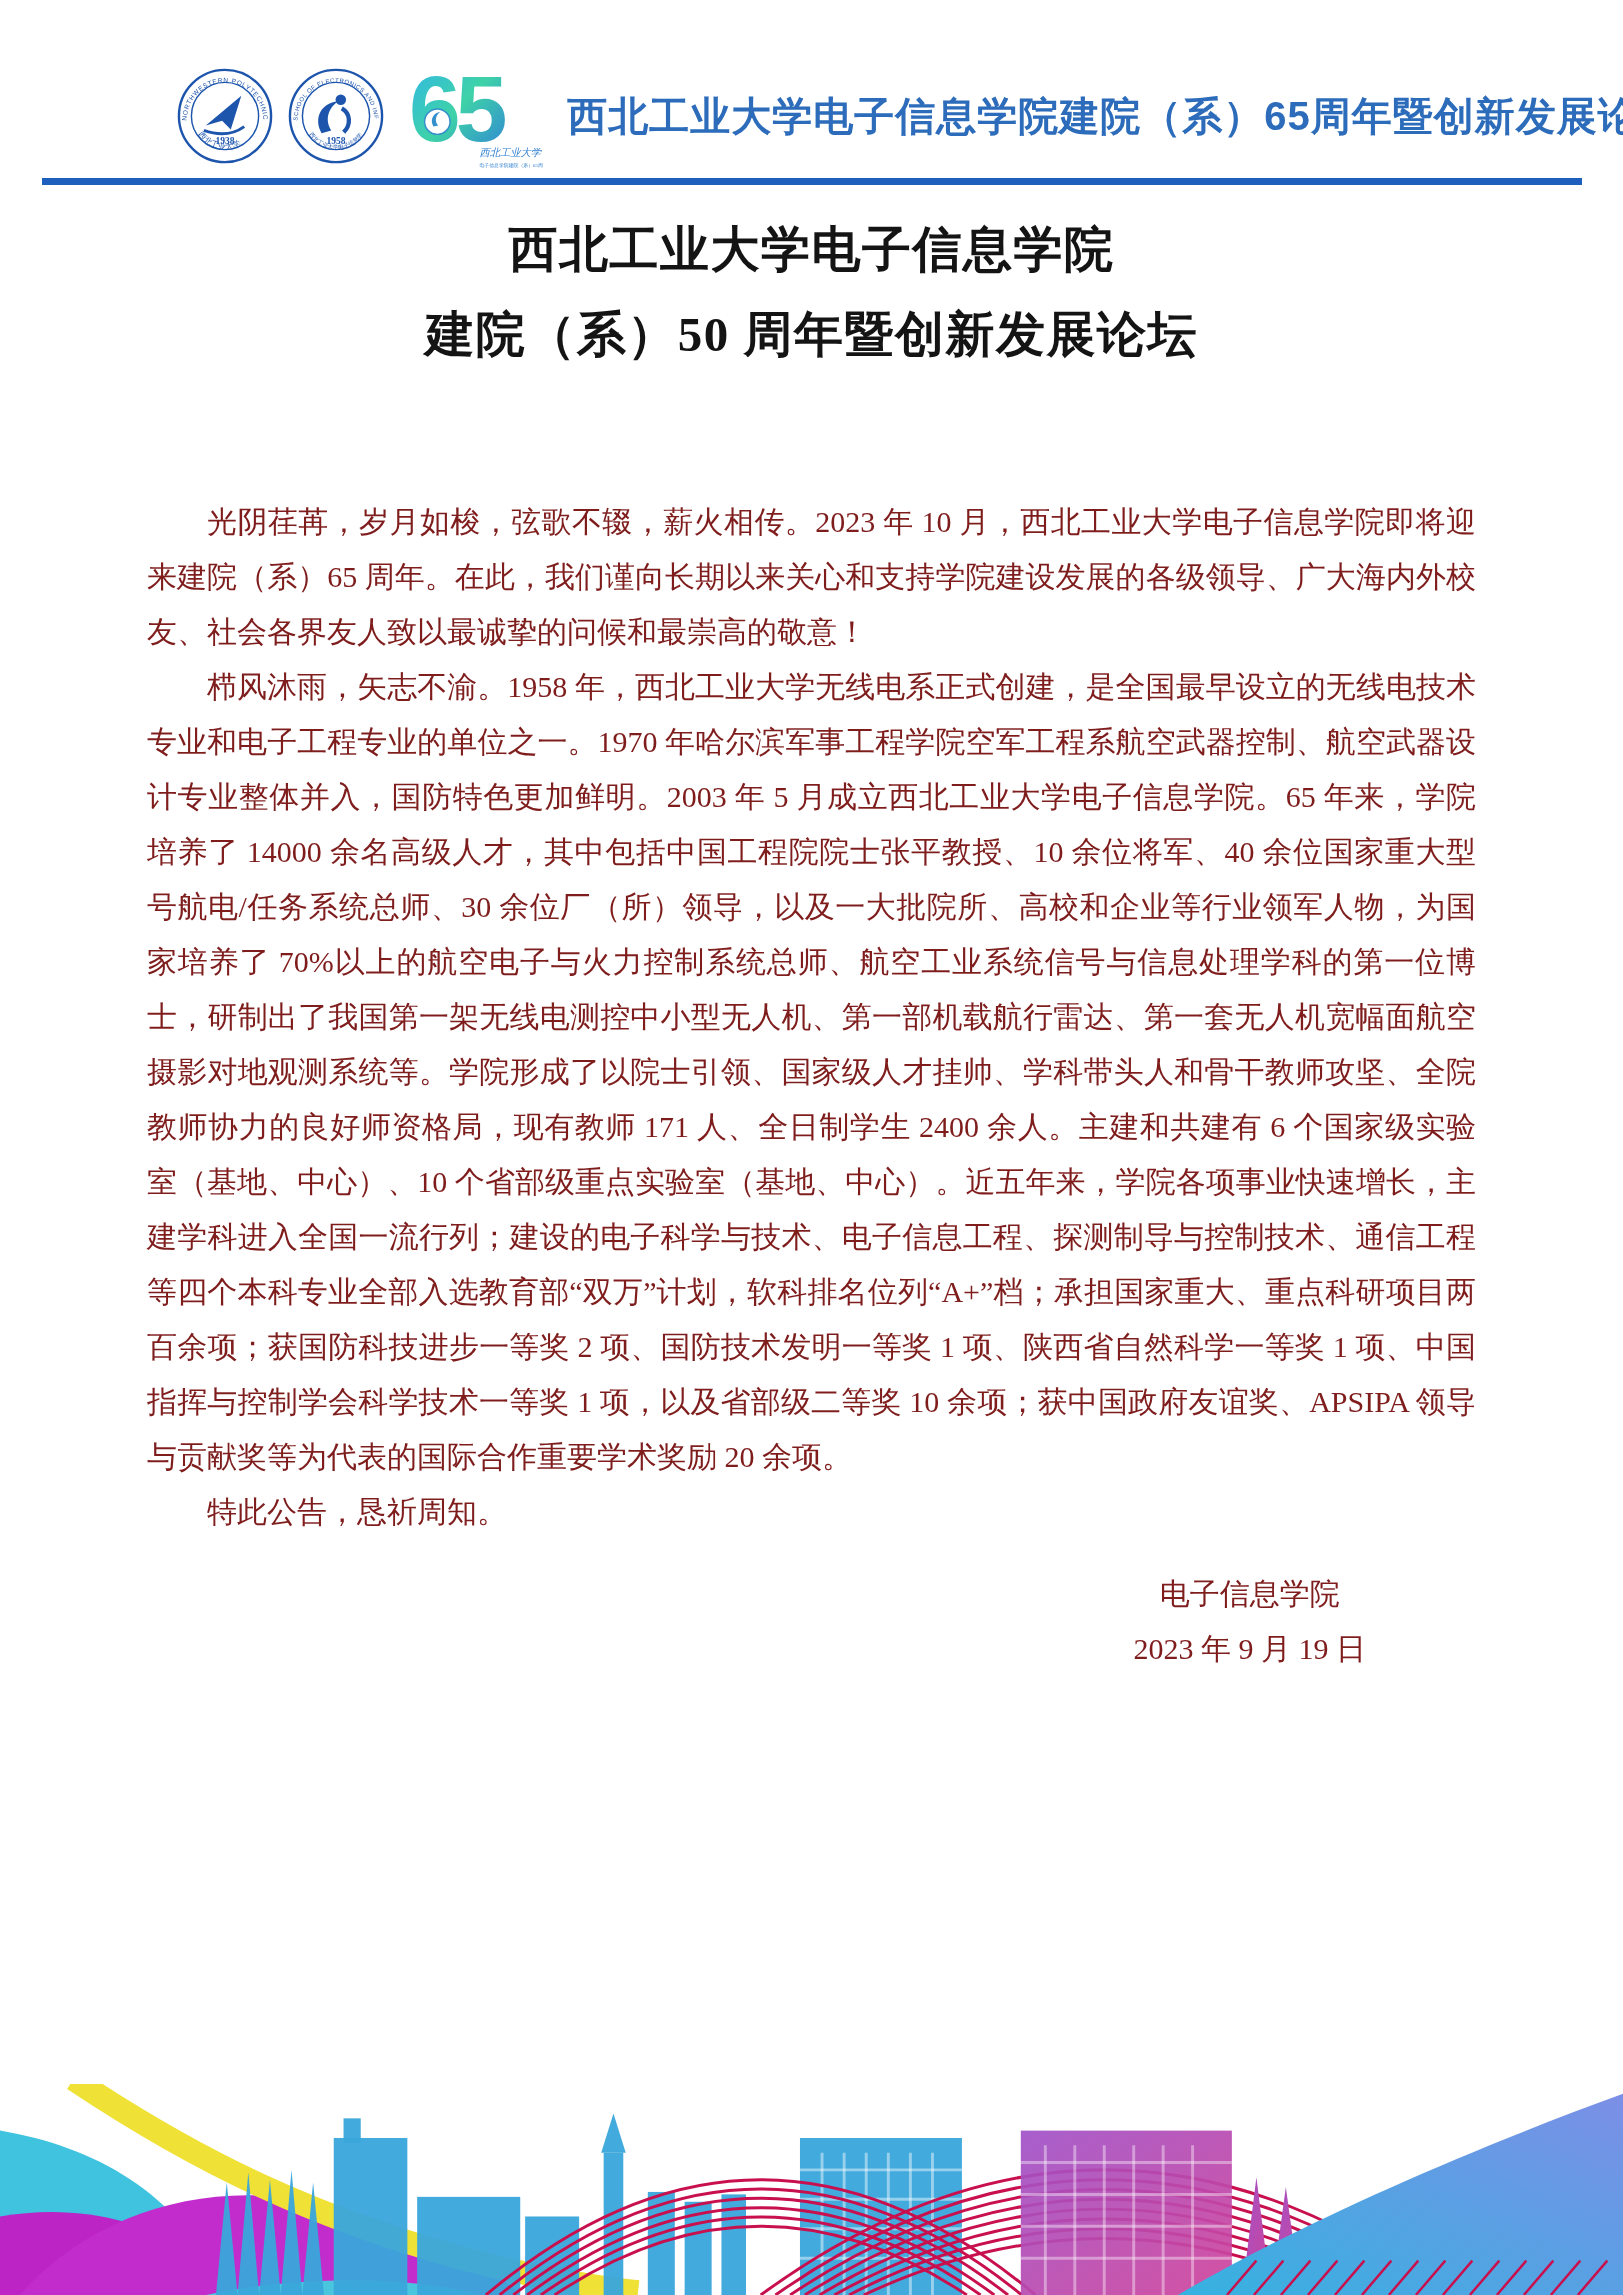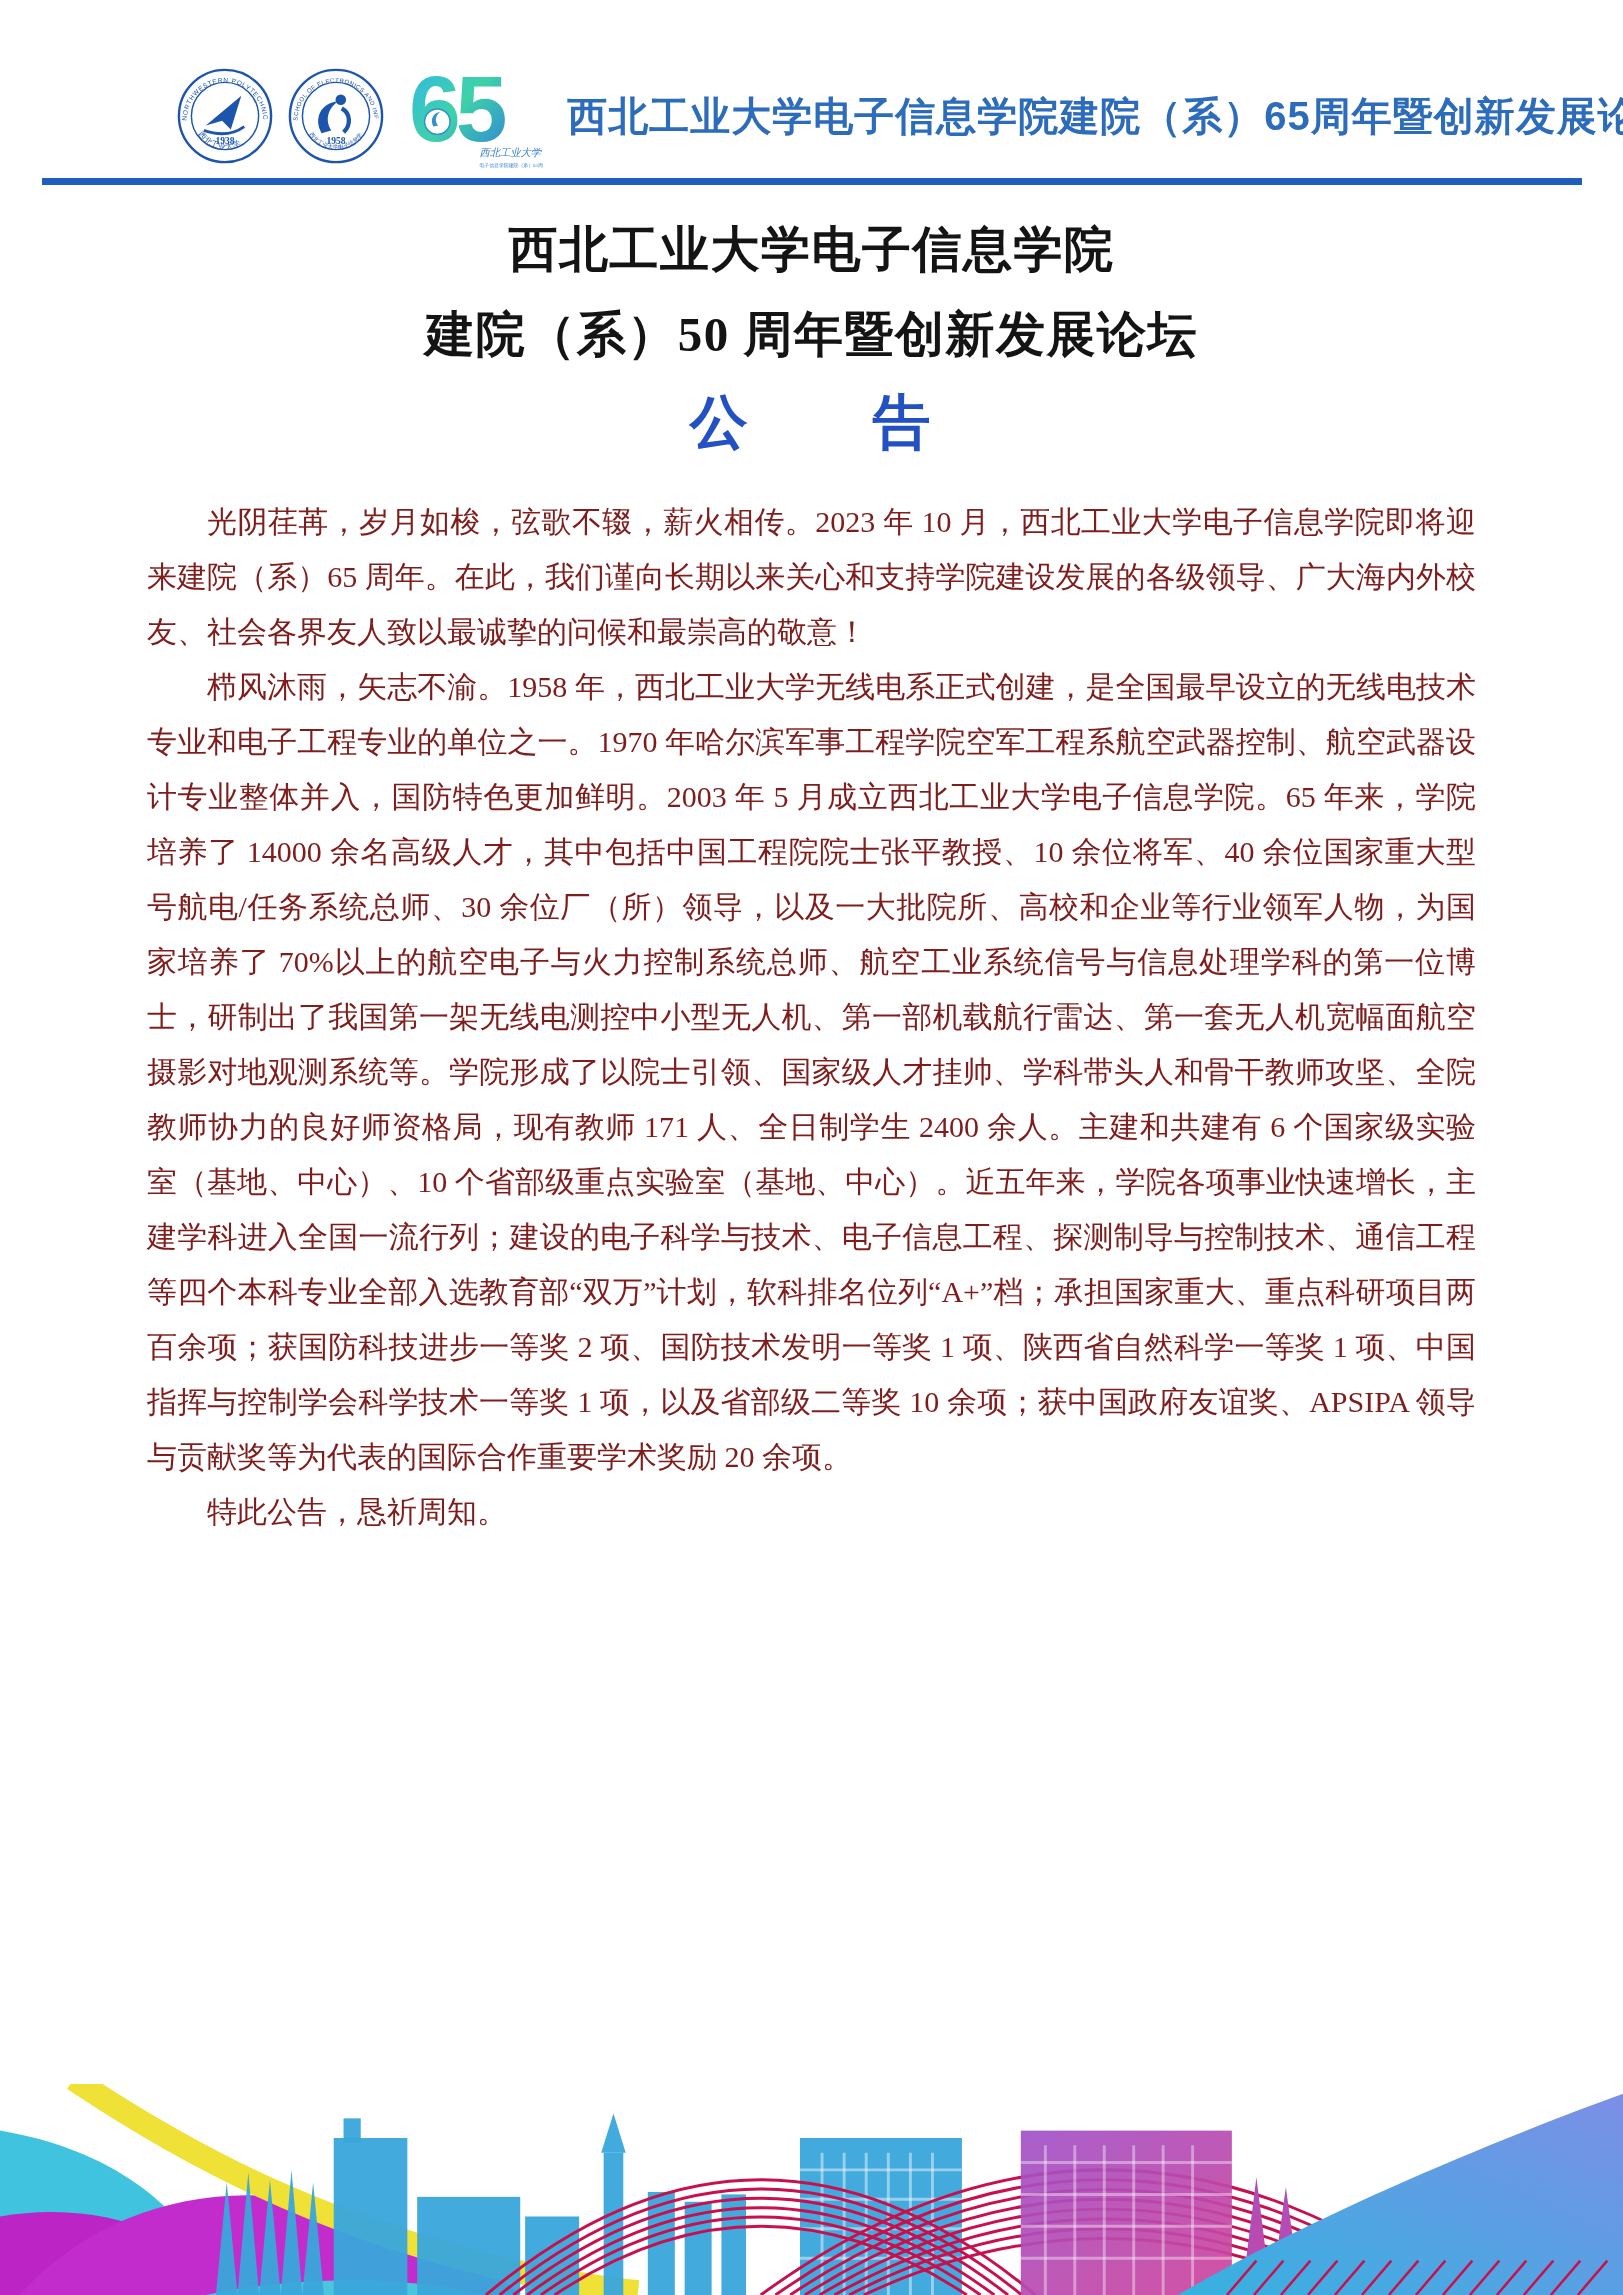--- a/index.html
+++ b/index.html
@@ -116,27 +116,30 @@
       <text x="150" y="220" font-size="10" fill="#2f7fd0">电子信息学院建院（系）65周年暨创新发展论坛</text>
     </svg>
 
     <div class="banner-title">西北工业大学电子信息学院建院（系）65周年暨创新发展论坛</div>
   </div>
 
   <div class="blue-rule"></div>
 
   <div class="doc-title1">西北工业大学电子信息学院</div>
   <div class="doc-title2">建院（系）50 周年暨创新发展论坛</div>
-  <div class="notice-title">公　　告</div>
 
   <div class="body-text">
     <p>光阴荏苒，岁月如梭，弦歌不辍，薪火相传。2023 年 10 月，西北工业大学电子信息学院即将迎来建院（系）65 周年。在此，我们谨向长期以来关心和支持学院建设发展的各级领导、广大海内外校友、社会各界友人致以最诚挚的问候和最崇高的敬意！</p>
     <p>栉风沐雨，矢志不渝。1958 年，西北工业大学无线电系正式创建，是全国最早设立的无线电技术专业和电子工程专业的单位之一。1970 年哈尔滨军事工程学院空军工程系航空武器控制、航空武器设计专业整体并入，国防特色更加鲜明。2003 年 5 月成立西北工业大学电子信息学院。65 年来，学院培养了 14000 余名高级人才，其中包括中国工程院院士张平教授、10 余位将军、40 余位国家重大型号航电/任务系统总师、30 余位厂（所）领导，以及一大批院所、高校和企业等行业领军人物，为国家培养了 70%以上的航空电子与火力控制系统总师、航空工业系统信号与信息处理学科的第一位博士，研制出了我国第一架无线电测控中小型无人机、第一部机载航行雷达、第一套无人机宽幅面航空摄影对地观测系统等。学院形成了以院士引领、国家级人才挂帅、学科带头人和骨干教师攻坚、全院教师协力的良好师资格局，现有教师 171 人、全日制学生 2400 余人。主建和共建有 6 个国家级实验室（基地、中心）、10 个省部级重点实验室（基地、中心）。近五年来，学院各项事业快速增长，主建学科进入全国一流行列；建设的电子科学与技术、电子信息工程、探测制导与控制技术、通信工程等四个本科专业全部入选教育部“双万”计划，软科排名位列“A+”档；承担国家重大、重点科研项目两百余项；获国防科技进步一等奖 2 项、国防技术发明一等奖 1 项、陕西省自然科学一等奖 1 项、中国指挥与控制学会科学技术一等奖 1 项，以及省部级二等奖 10 余项；获中国政府友谊奖、APSIPA 领导与贡献奖等为代表的国际合作重要学术奖励 20 余项。</p>
     <p>特此公告，恳祈周知。</p>
 
+    <div class="sig-block">
+      <div>电子信息学院</div>
+      <div>2023 年 9 月 19 日</div>
+    </div>
   </div>
 
   <svg class="footer-art" viewBox="0 0 3307 430" preserveAspectRatio="none">
     <defs>
       <linearGradient id="gradSweep" x1="1" y1="0" x2="0" y2="1">
         <stop offset="0" stop-color="#7c8fe6"></stop>
         <stop offset="1" stop-color="#35b2e0"></stop>
       </linearGradient>
       <linearGradient id="gradPurple" x1="0" y1="0" x2="1" y2="1">
         <stop offset="0" stop-color="#a052c8"></stop>

